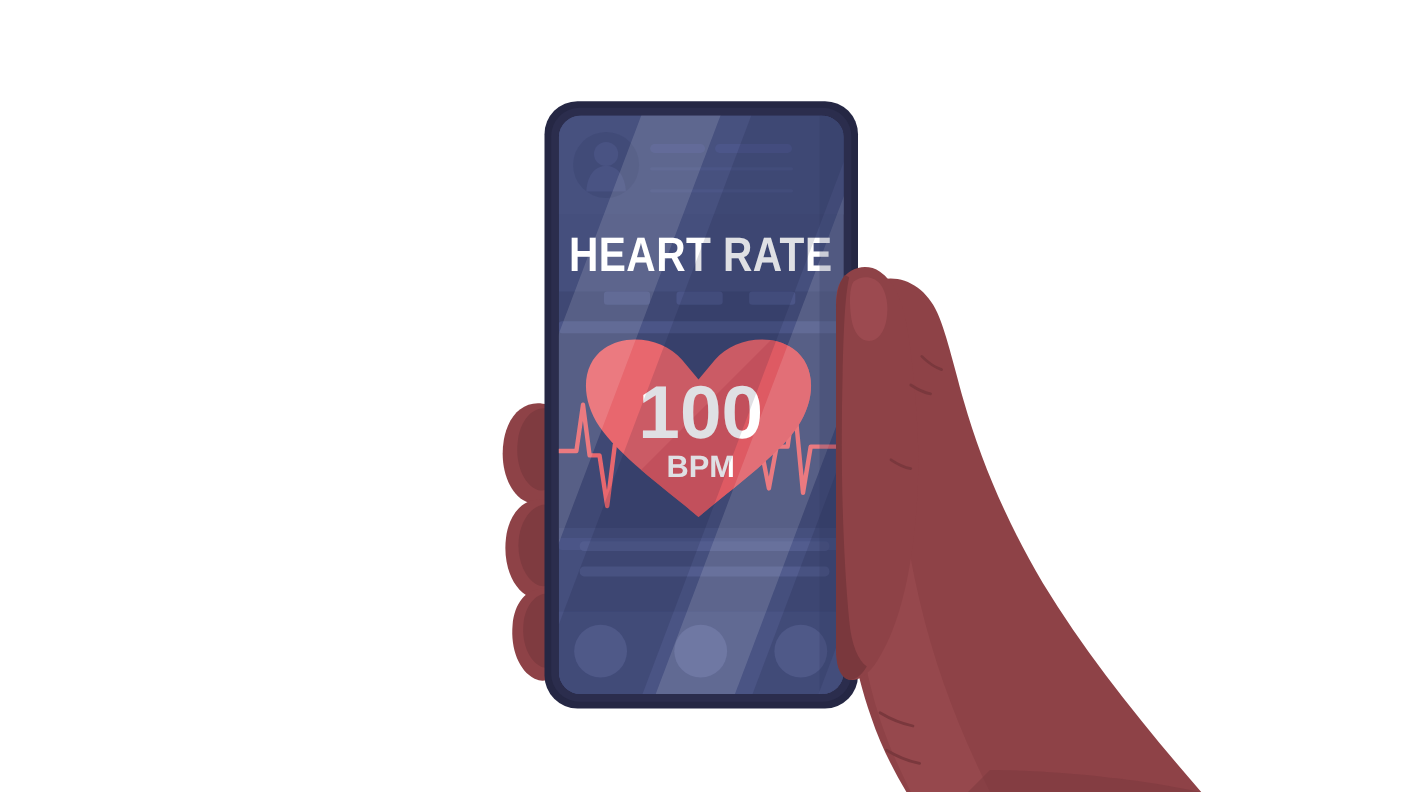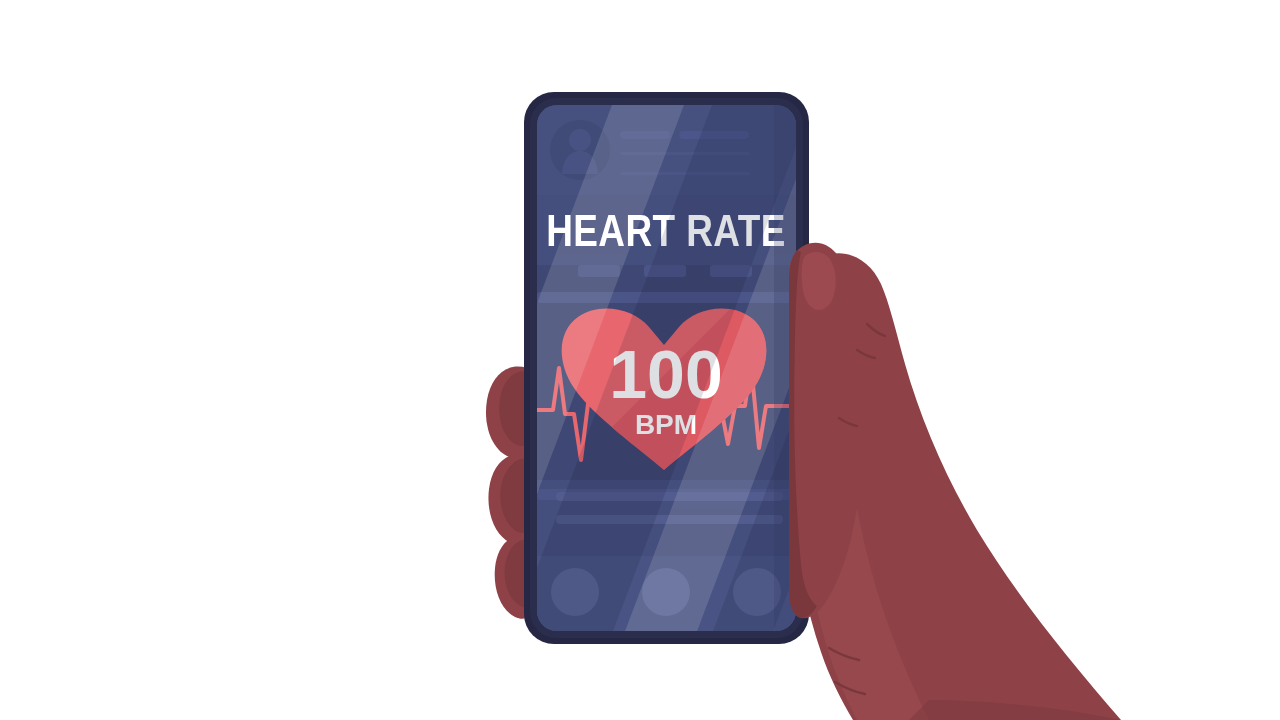--- a/index.html
+++ b/index.html
@@ -12,21 +12,20 @@
     width: 1280px;
     height: 720px;
     overflow: hidden;
     font-family: "Liberation Sans", sans-serif;
   }
   #scene {
     position: relative;
     width: 1020px;
     height: 720px;
     background: #ffffff;
-    margin-left: 29px;
   }
   #scene svg {
     display: block;
   }
   .hit {
     position: absolute;
   }
 </style>
 </head>
 <body>

